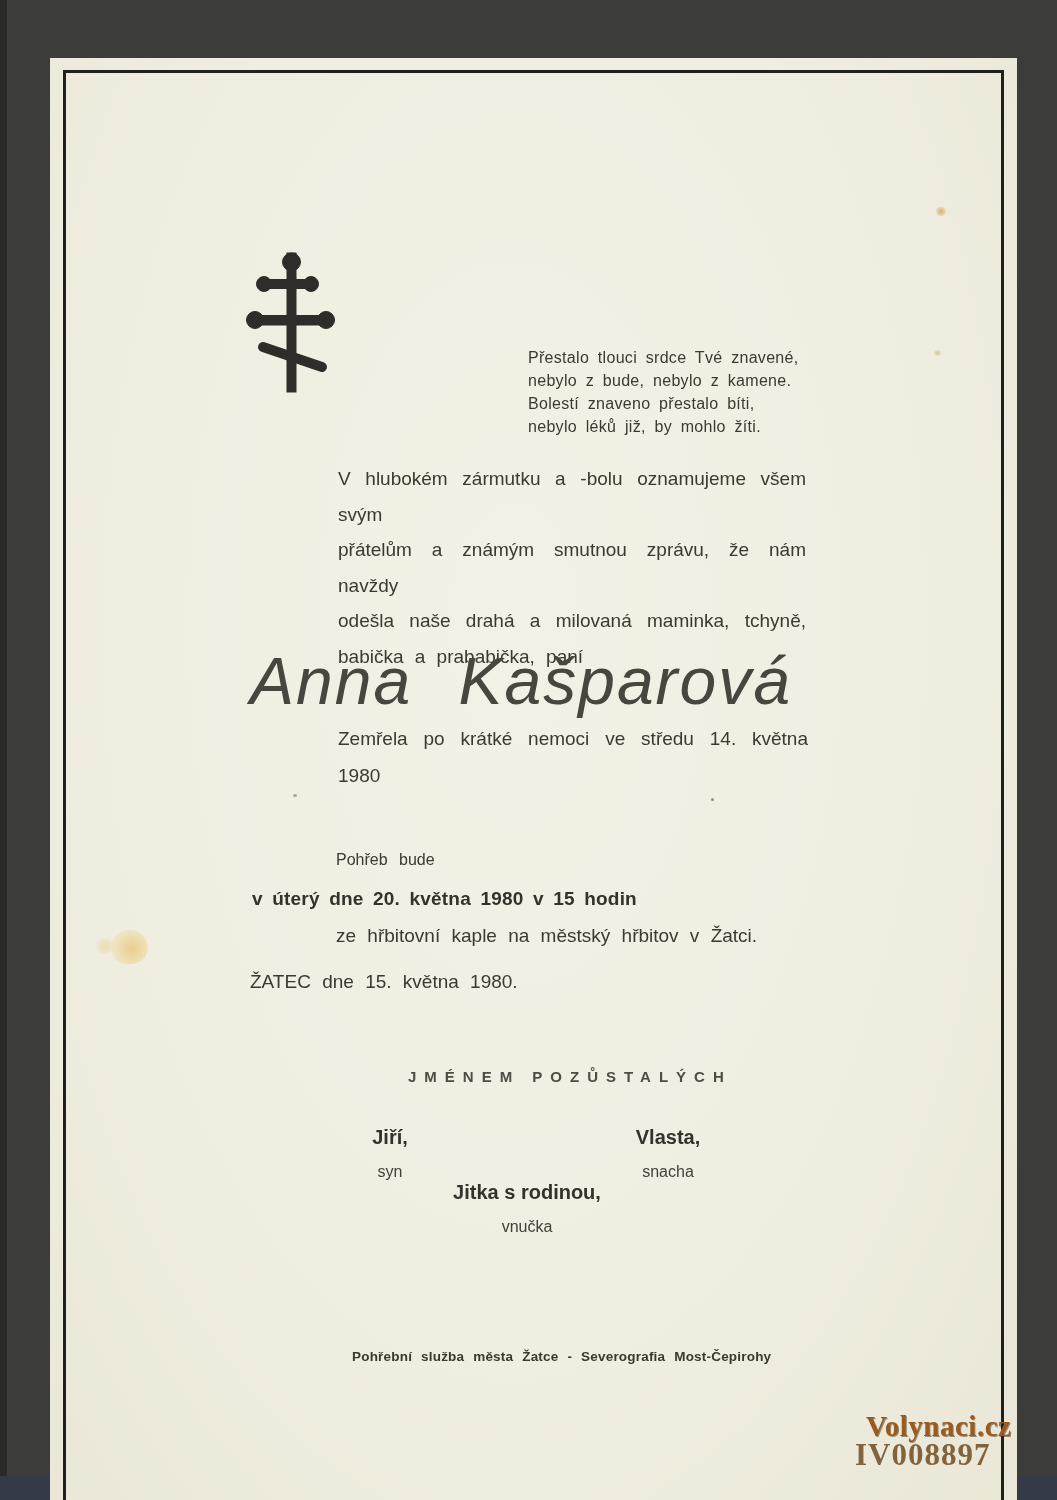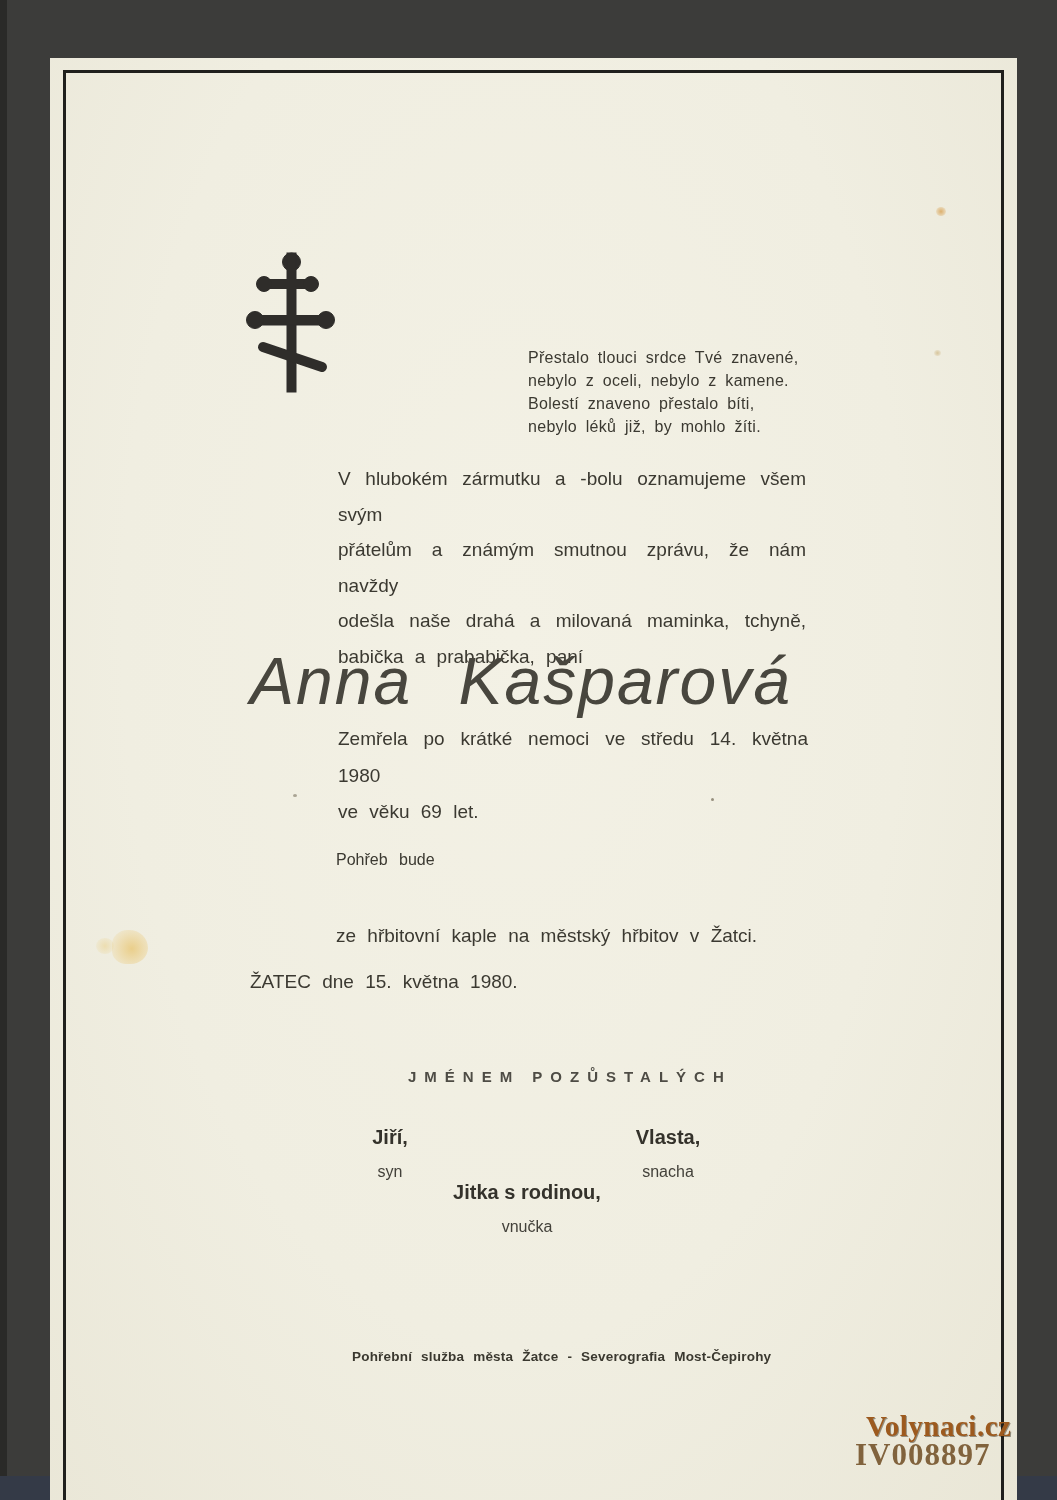--- a/index.html
+++ b/index.html
@@ -94,40 +94,40 @@
       <circle cx="74" cy="42" r="7.5"></circle>
       <rect x="14" y="73.5" width="78" height="9.5"></rect>
       <circle cx="18" cy="78" r="8.5"></circle>
       <circle cx="89" cy="78" r="8.5"></circle>
       <line x1="26" y1="105" x2="85" y2="125" stroke-width="10" stroke-linecap="round"></line>
     </g>
   </svg>
 
   <div class="poem txt">
     <div class="poem-line">Přestalo tlouci srdce Tvé znavené,</div>
-    <div class="poem-line">nebylo z oceli, nebylo z kamene.</div>
+    <div class="poem-line">nebylo z bude, nebylo z kamene.</div>
     <div class="poem-line">Bolestí znaveno přestalo bíti,</div>
     <div class="poem-line">nebylo léků již, by mohlo žíti.</div>
   </div>
 
   <div class="announce txt">
     <div class="jline">V hlubokém zármutku a -bolu oznamujeme všem svým</div>
     <div class="jline">přátelům a známým smutnou zprávu, že nám navždy</div>
     <div class="jline">odešla naše drahá a milovaná maminka, tchyně,</div>
     <div>babička a prababička, paní</div>
   </div>
 
   <div class="deceased">Anna Kašparová</div>
 
   <div class="death txt">
     <div class="jline">Zemřela po krátké nemoci ve středu 14. května 1980</div>
-    <div>ve věku 69 let.</div>
   </div>
 
   <div class="funeral-intro">Pohřeb bude</div>
+  <div class="funeral-datetime">v úterý dne 20. května 1980 v 15 hodin</div>
   <div class="funeral-place">ze hřbitovní kaple na městský hřbitov v Žatci.</div>
 
   <div class="dateline">ŽATEC dne 15. května 1980.</div>
 
   <div class="survivors-heading">JMÉNEM POZŮSTALÝCH</div>
 
   <div class="survivor s1">
     <div class="sname">Jiří,</div>
     <div class="srel">syn</div>
   </div>

